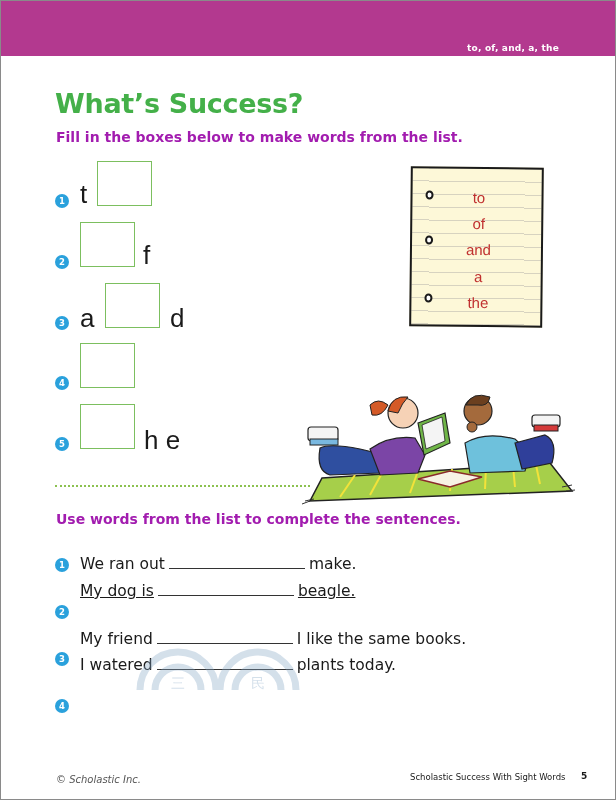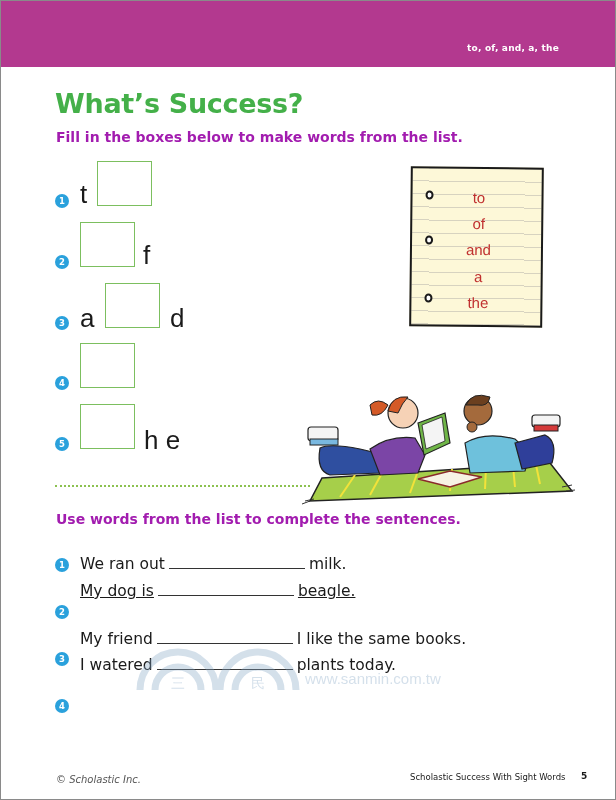--- a/index.html
+++ b/index.html
@@ -1,21 +1,21 @@
 <!DOCTYPE html>
 <html><head>
 <meta charset="utf-8">
 <style>
   * { box-sizing: border-box; margin: 0; padding: 0; }
   html, body { width: 616px; height: 800px; background: #ffffff; overflow: hidden; }
   body { position: relative; font-family: "DejaVu Sans", sans-serif; color: #1a1a1a; }
 
   .page-frame { position: absolute; left: 0; top: 0; width: 616px; height: 800px; border: 1px solid #8a8a8a; }
 
-  .header-band { position: absolute; left: 1px; top: 1px; width: 614px; height: 66px; background: #b3398f; }
+  .header-band { position: absolute; left: 1px; top: 1px; width: 614px; height: 55px; background: #b3398f; }
   .header-topic { position: absolute; right: 56px; top: 42px; color: #ffffff; font-size: 9px; font-weight: bold; letter-spacing: 0.2px; }
 
   .title { position: absolute; left: 55px; top: 88px; font-size: 27px; font-weight: bold; color: #44b049; letter-spacing: -0.3px; }
   .instr { position: absolute; left: 56px; top: 129px; font-size: 14px; font-weight: bold; color: #a21caf; }
   .instr2 { top: 511px; }
 
   .badge { position: absolute; width: 14px; height: 14px; border-radius: 50%; background: #2aa1dc; color: #fff;
            font-size: 8.5px; font-weight: bold; text-align: center; line-height: 14px; }
 
   .letter { position: absolute; font-family: "Liberation Sans", sans-serif; font-size: 26px; color: #1a1a1a; line-height: 1; }
@@ -129,21 +129,21 @@
 
   <circle cx="172" cy="44" r="5" fill="#a46a3c" stroke="#222" stroke-width="1"></circle>
 </svg>
 
 <div class="dotted-rule"></div>
 
 <div class="instr instr2">Use words from the list to complete the sentences.</div>
 
 <div class="badge" style="left:55px;top:558px;">1</div>
 <div class="sentence" style="top:555px;">
-  <span>We ran out</span><span class="blank"></span><span>milk.</span>
+  <span>We ran out</span><span class="blank"></span><span>make.</span>
 </div>
 
 <div class="badge" style="left:55px;top:605px;">2</div>
 <div class="sentence" style="top:582px;text-decoration:underline;">
   <span>My dog is</span><span class="blank"></span><span>beagle.</span>
 </div>
 
 <div class="badge" style="left:55px;top:652px;">3</div>
 <div class="sentence" style="top:630px;">
   <span>My friend</span><span class="blank"></span><span>I like the same books.</span>
@@ -158,18 +158,17 @@
   <svg width="170" height="46" viewBox="0 0 170 46" style="position:absolute;left:0;top:0;">
     <g fill="none" stroke="#86a7c6" stroke-width="7">
       <path d="M5,46 A38,38 0 0 1 81,46"></path>
       <path d="M20,46 A23,23 0 0 1 66,46"></path>
       <path d="M85,46 A38,38 0 0 1 161,46"></path>
       <path d="M100,46 A23,23 0 0 1 146,46"></path>
     </g>
     <text x="36" y="44" font-size="14" fill="#86a7c6" font-family="DejaVu Serif, serif">三</text>
     <text x="116" y="44" font-size="14" fill="#86a7c6" font-family="DejaVu Serif, serif">民</text>
   </svg>
-  <div class="wm-text-url">www.sanmin.com.tw</div>
 </div>
 
 <div class="footer-left">© Scholastic Inc.</div>
 <div class="footer-right">Scholastic Success With Sight Words</div>
 <div class="footer-page">5</div>
 
 </body></html>

